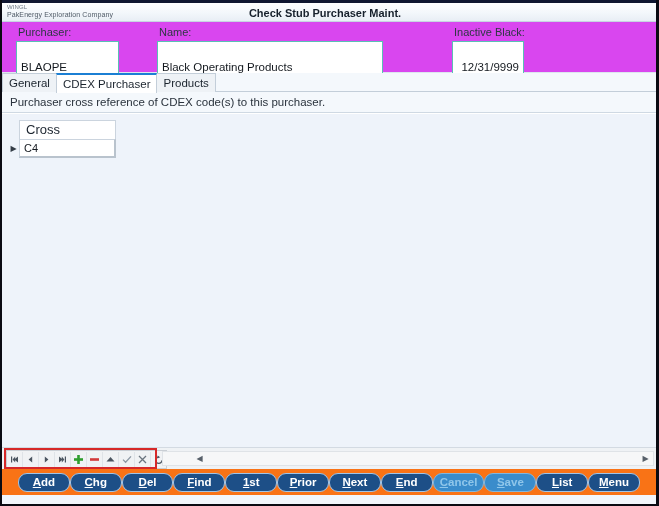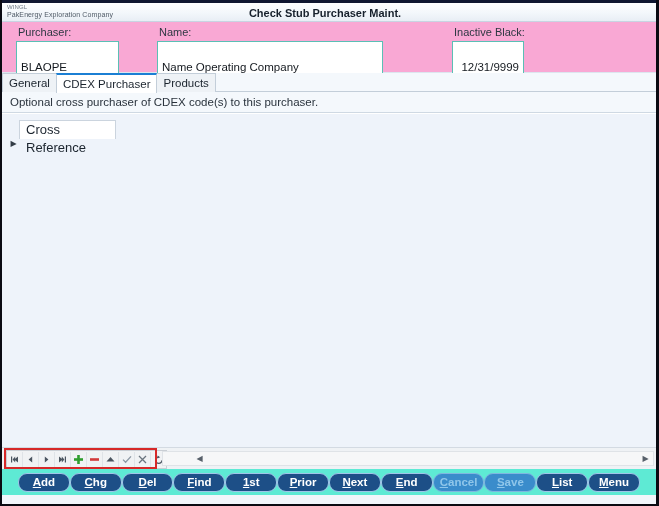--- a/index.html
+++ b/index.html
@@ -58,21 +58,21 @@
     text-align: center;
     font-size: 11px;
     font-weight: bold;
     color: #16202c;
   }
 
   
   .form-header {
     position: relative;
     height: 50px;
-    background: #f9a8d4;
+    background: #d946ef;
     border-bottom: 1px solid #dde6ef;
   }
   .field {
     position: absolute;
     top: 4px;
   }
   .field-label {
     font-size: 11px;
     color: #2d3742;
     display: block;
@@ -265,21 +265,21 @@
     font-size: 8px;
     color: #57606a;
   }
   .hscroll-left { left: 30px; }
   .hscroll-right { right: 1px; }
 
   
   .buttonbar {
     position: relative;
     height: 26px;
-    background: #5eead4;
+    background: #f97316;
     display: flex;
     align-items: center;
     padding: 0 16px;
     box-sizing: border-box;
     gap: 0;
   }
   .btn {
     flex: 1 1 0;
     height: 19px;
     border-radius: 9px;
@@ -314,42 +314,43 @@
     <div class="window-title">Check Stub Purchaser Maint.</div>
   </div>
 
   <div class="form-header">
     <div class="field" id="field-purchaser">
       <span class="field-label">Purchaser:</span>
       <div class="field-input">BLAOPE</div>
     </div>
     <div class="field" id="field-name">
       <span class="field-label">Name:</span>
-      <div class="field-input">Name Operating Company</div>
+      <div class="field-input">Black Operating Products</div>
     </div>
     <div class="field" id="field-inactive">
       <span class="field-label">Inactive Black:</span>
       <div class="field-input">12/31/9999</div>
     </div>
   </div>
 
   <div class="tabstrip">
     <div class="tab">General</div><div class="tab active">CDEX Purchaser</div><div class="tab">Products</div>
   </div>
 
-  <div class="desc-bar">Optional cross purchaser of CDEX code(s) to this purchaser.</div>
+  <div class="desc-bar">Purchaser cross reference of CDEX code(s) to this purchaser.</div>
 
   <div class="grid-panel">
     <div class="grid">
       <div class="grid-header-row">
         <div class="row-indicator"></div>
         <div class="grid-col-head">Cross Reference</div>
       </div>
       <div class="grid-body-row">
         <div class="row-indicator">▶</div>
+        <div class="grid-cell">C4</div>
       </div>
     </div>
   </div>
 
   <div class="nav-strip">
     <div class="navigator">
       <div class="nav-btn">
         <svg width="9" height="9" viewBox="0 0 9 9">
             <rect x="1" y="1.5" width="1.2" height="6" fill="#4b5560"></rect>
             <polygon points="8,1.5 8,7.5 4.2,4.5" fill="#4b5560"></polygon>

